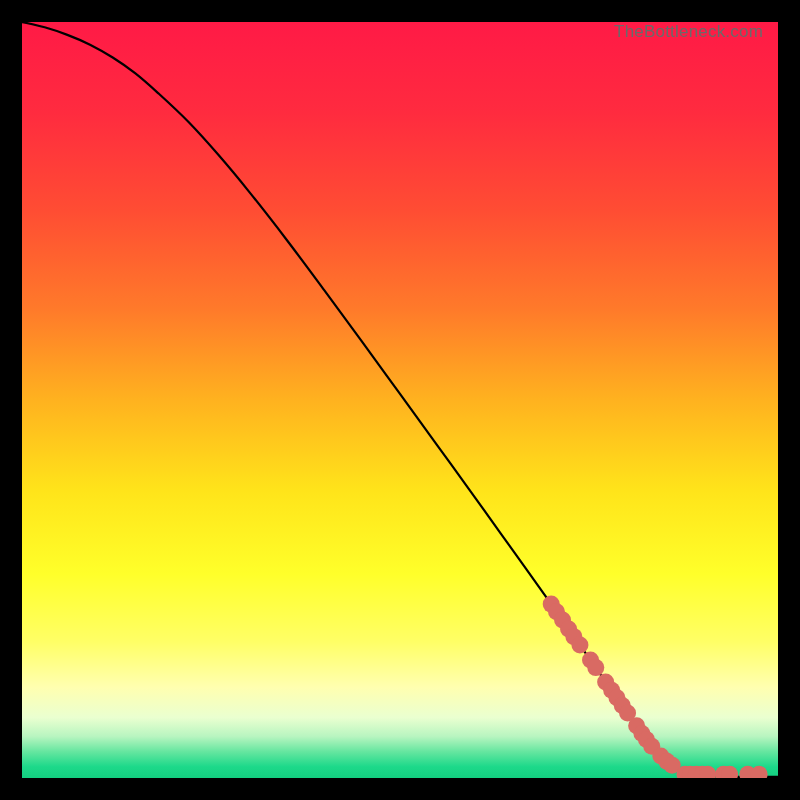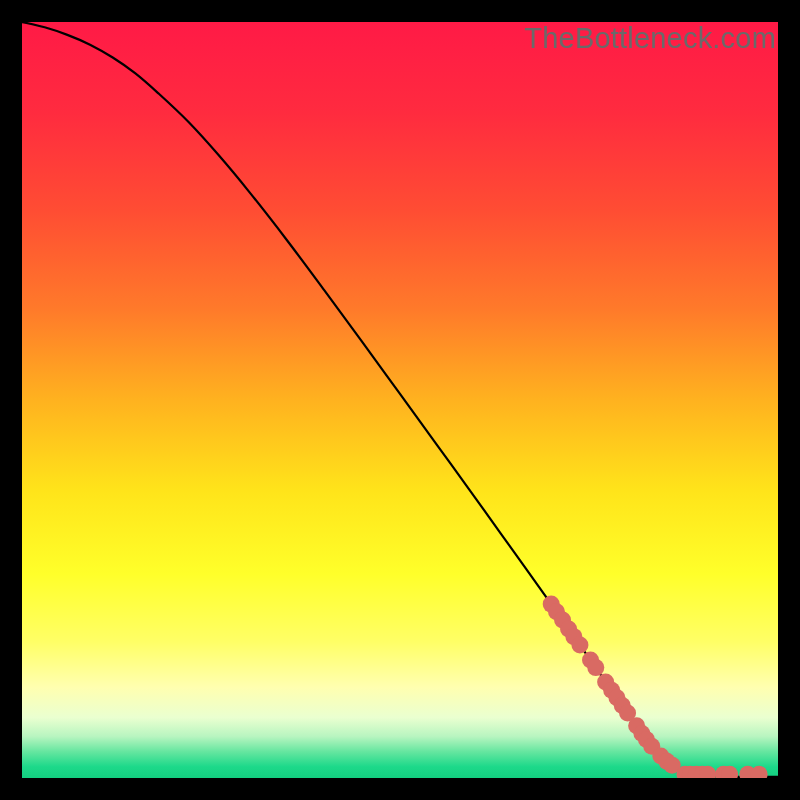--- a/index.html
+++ b/index.html
@@ -22,23 +22,23 @@
   .plot {
     position: absolute;
     left: 0;
     top: 0;
     width: 756px;
     height: 756px;
   }
   .watermark {
     position: absolute;
     top: 0px;
-    right: 2px;
+    right: 15px;
     color: #6a6a6a;
-    font-size: 29px;
+    font-size: 17px;
     font-weight: 500;
     letter-spacing: 0.2px;
     user-select: none;
   }
   svg {
     position: absolute;
     left: 0;
     top: 0;
   }
 </style>

